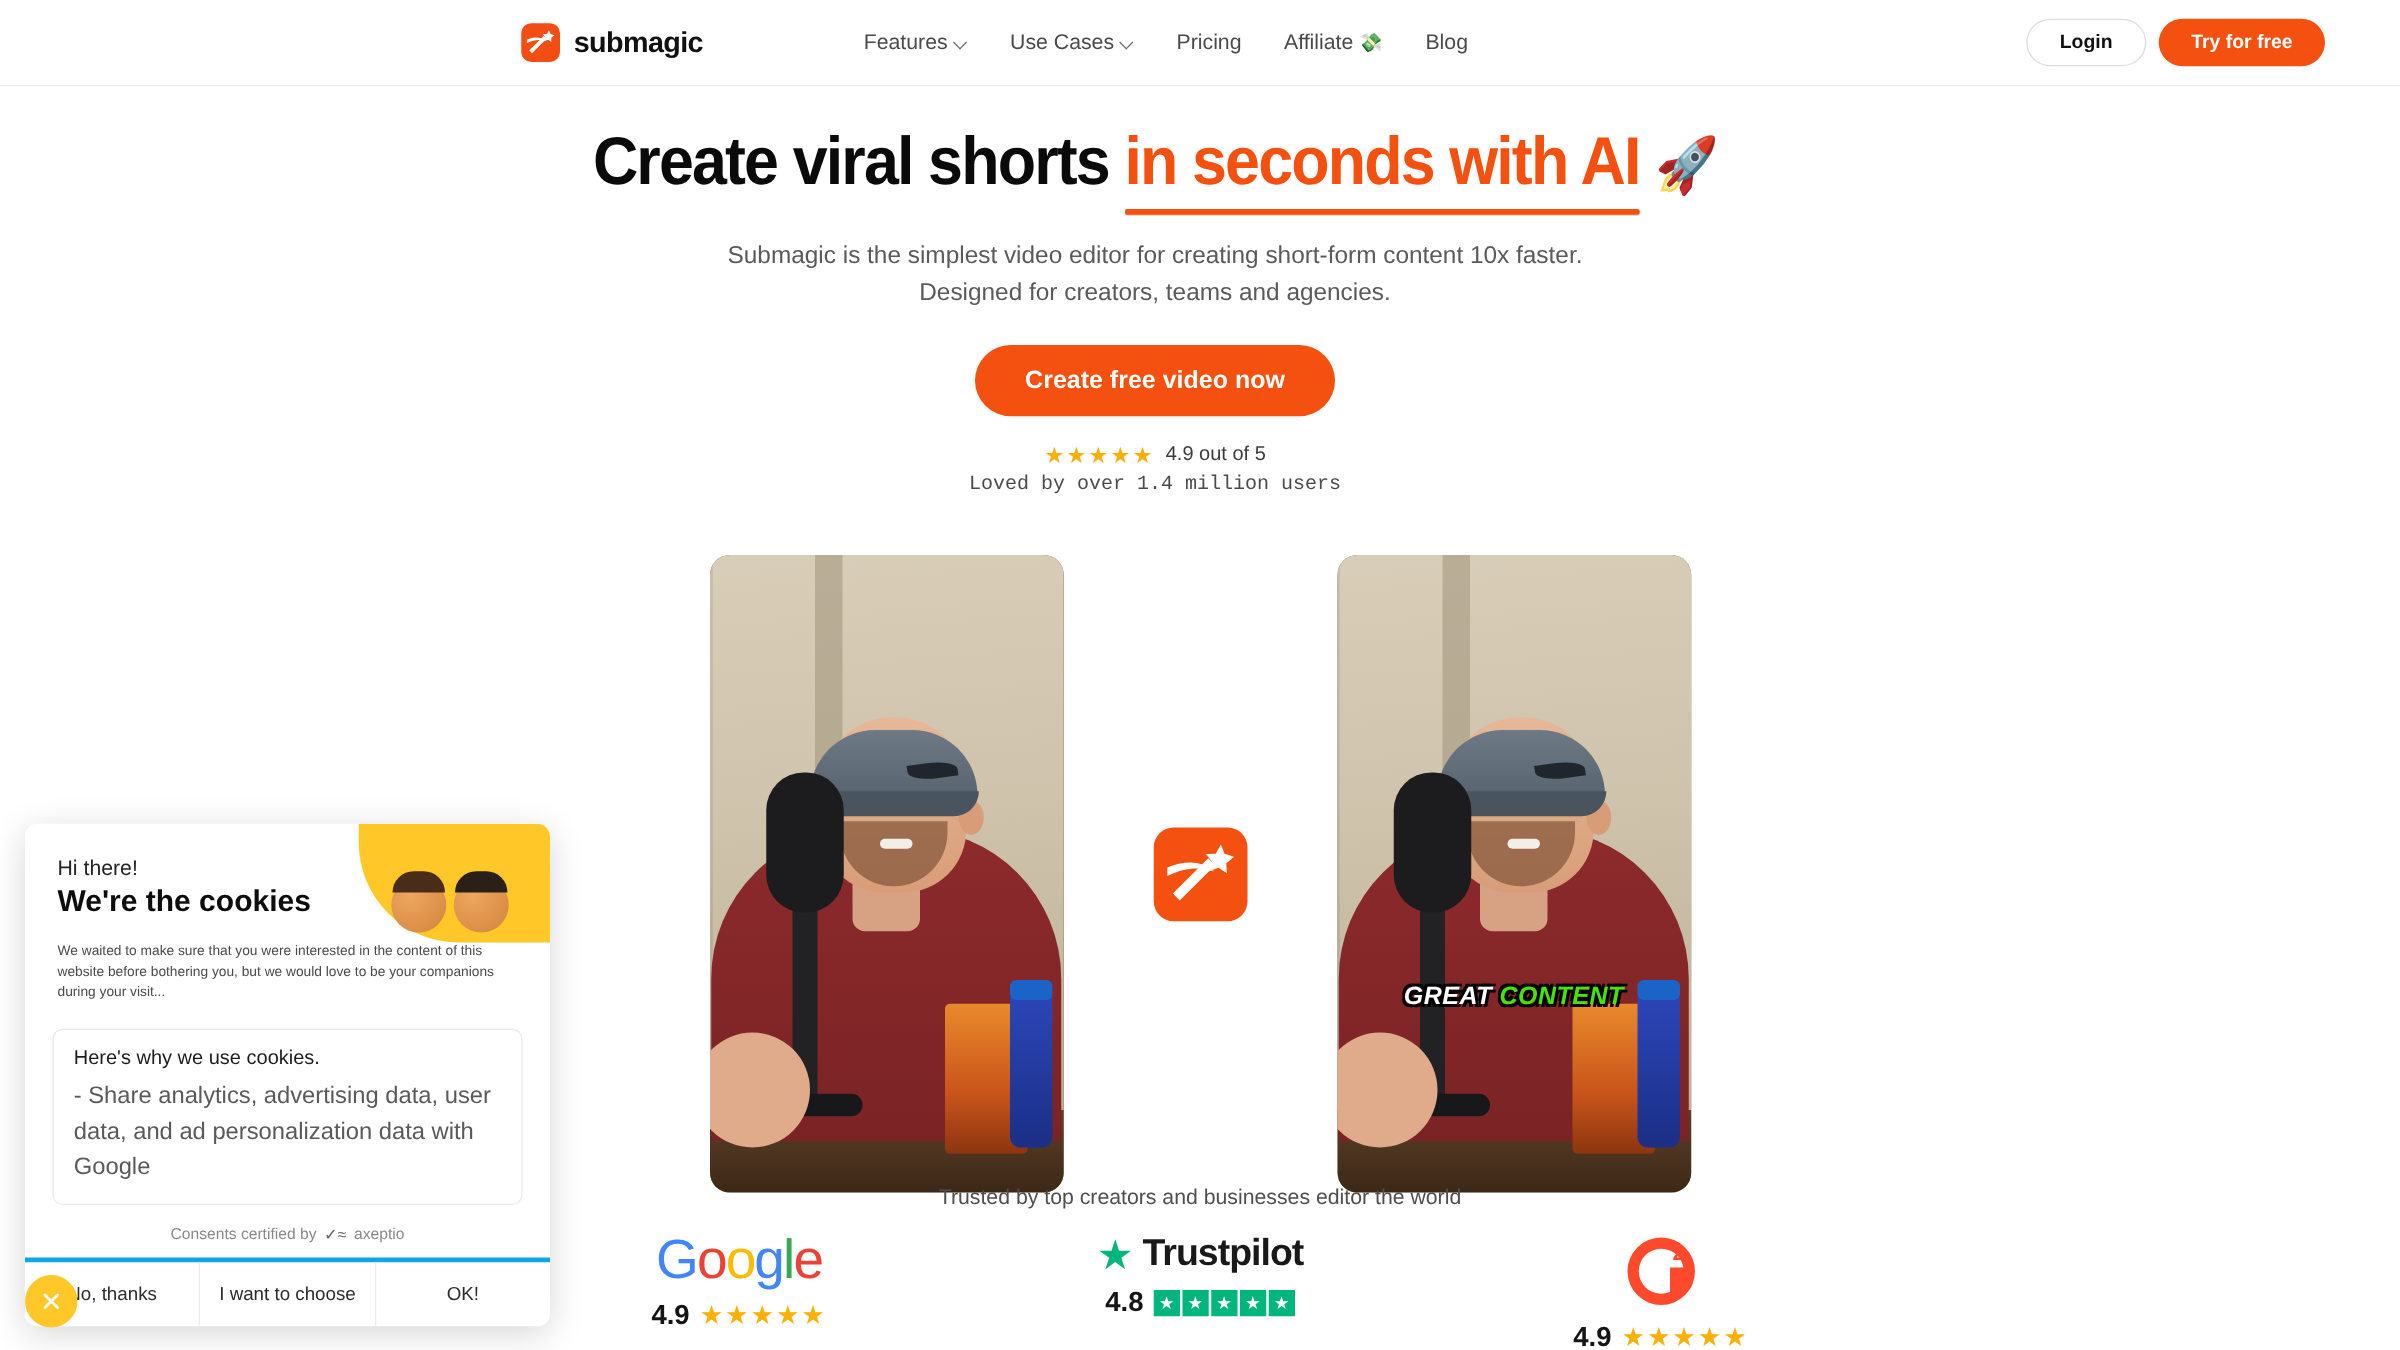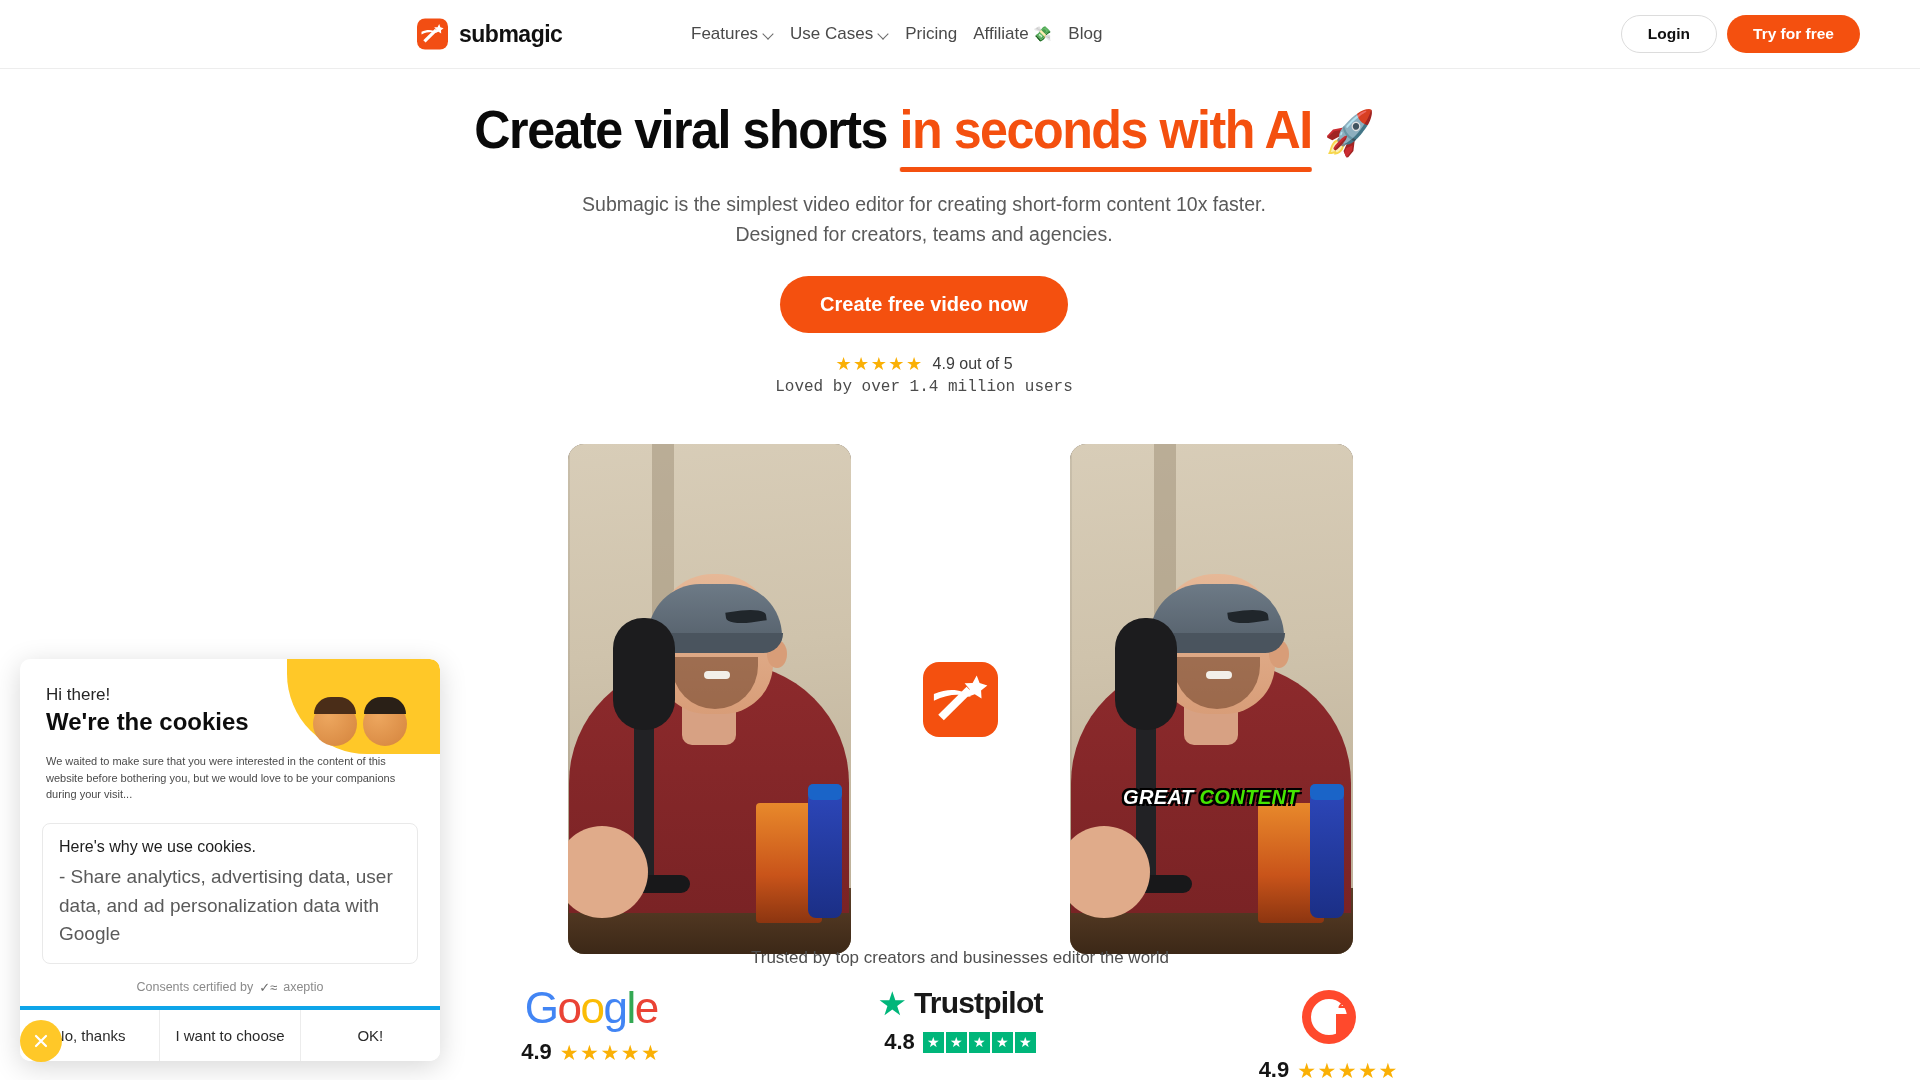--- a/index.html
+++ b/index.html
@@ -25,21 +25,21 @@
   }
   .brand-mark {
     width: 31px; height: 31px; border-radius: 8px;
     background: #F24E13; position: relative; flex: none;
   }
   .brand-name {
     font-size: 23px; font-weight: 700; color: #111111; letter-spacing: -0.5px;
   }
   .nav {
     position: absolute; left: 691px; top: 50%; transform: translateY(-50%);
-    display: flex; align-items: flex-start; gap: 16px;
+    display: flex; align-items: flex-start; gap: 34px;
   }
   .nav-item {
     font-size: 17px; color: #4a4a4a; display: flex; align-items: center; gap: 5px;
     cursor: pointer; white-space: nowrap;
   }
   .chev { display: inline-block; width: 11px; height: 11px; position: relative; }
   .chev::before {
     content: ""; position: absolute; left: 1px; top: 1px;
     width: 7px; height: 7px;
     border-right: 1.8px solid #6b6b6b; border-bottom: 1.8px solid #6b6b6b;

